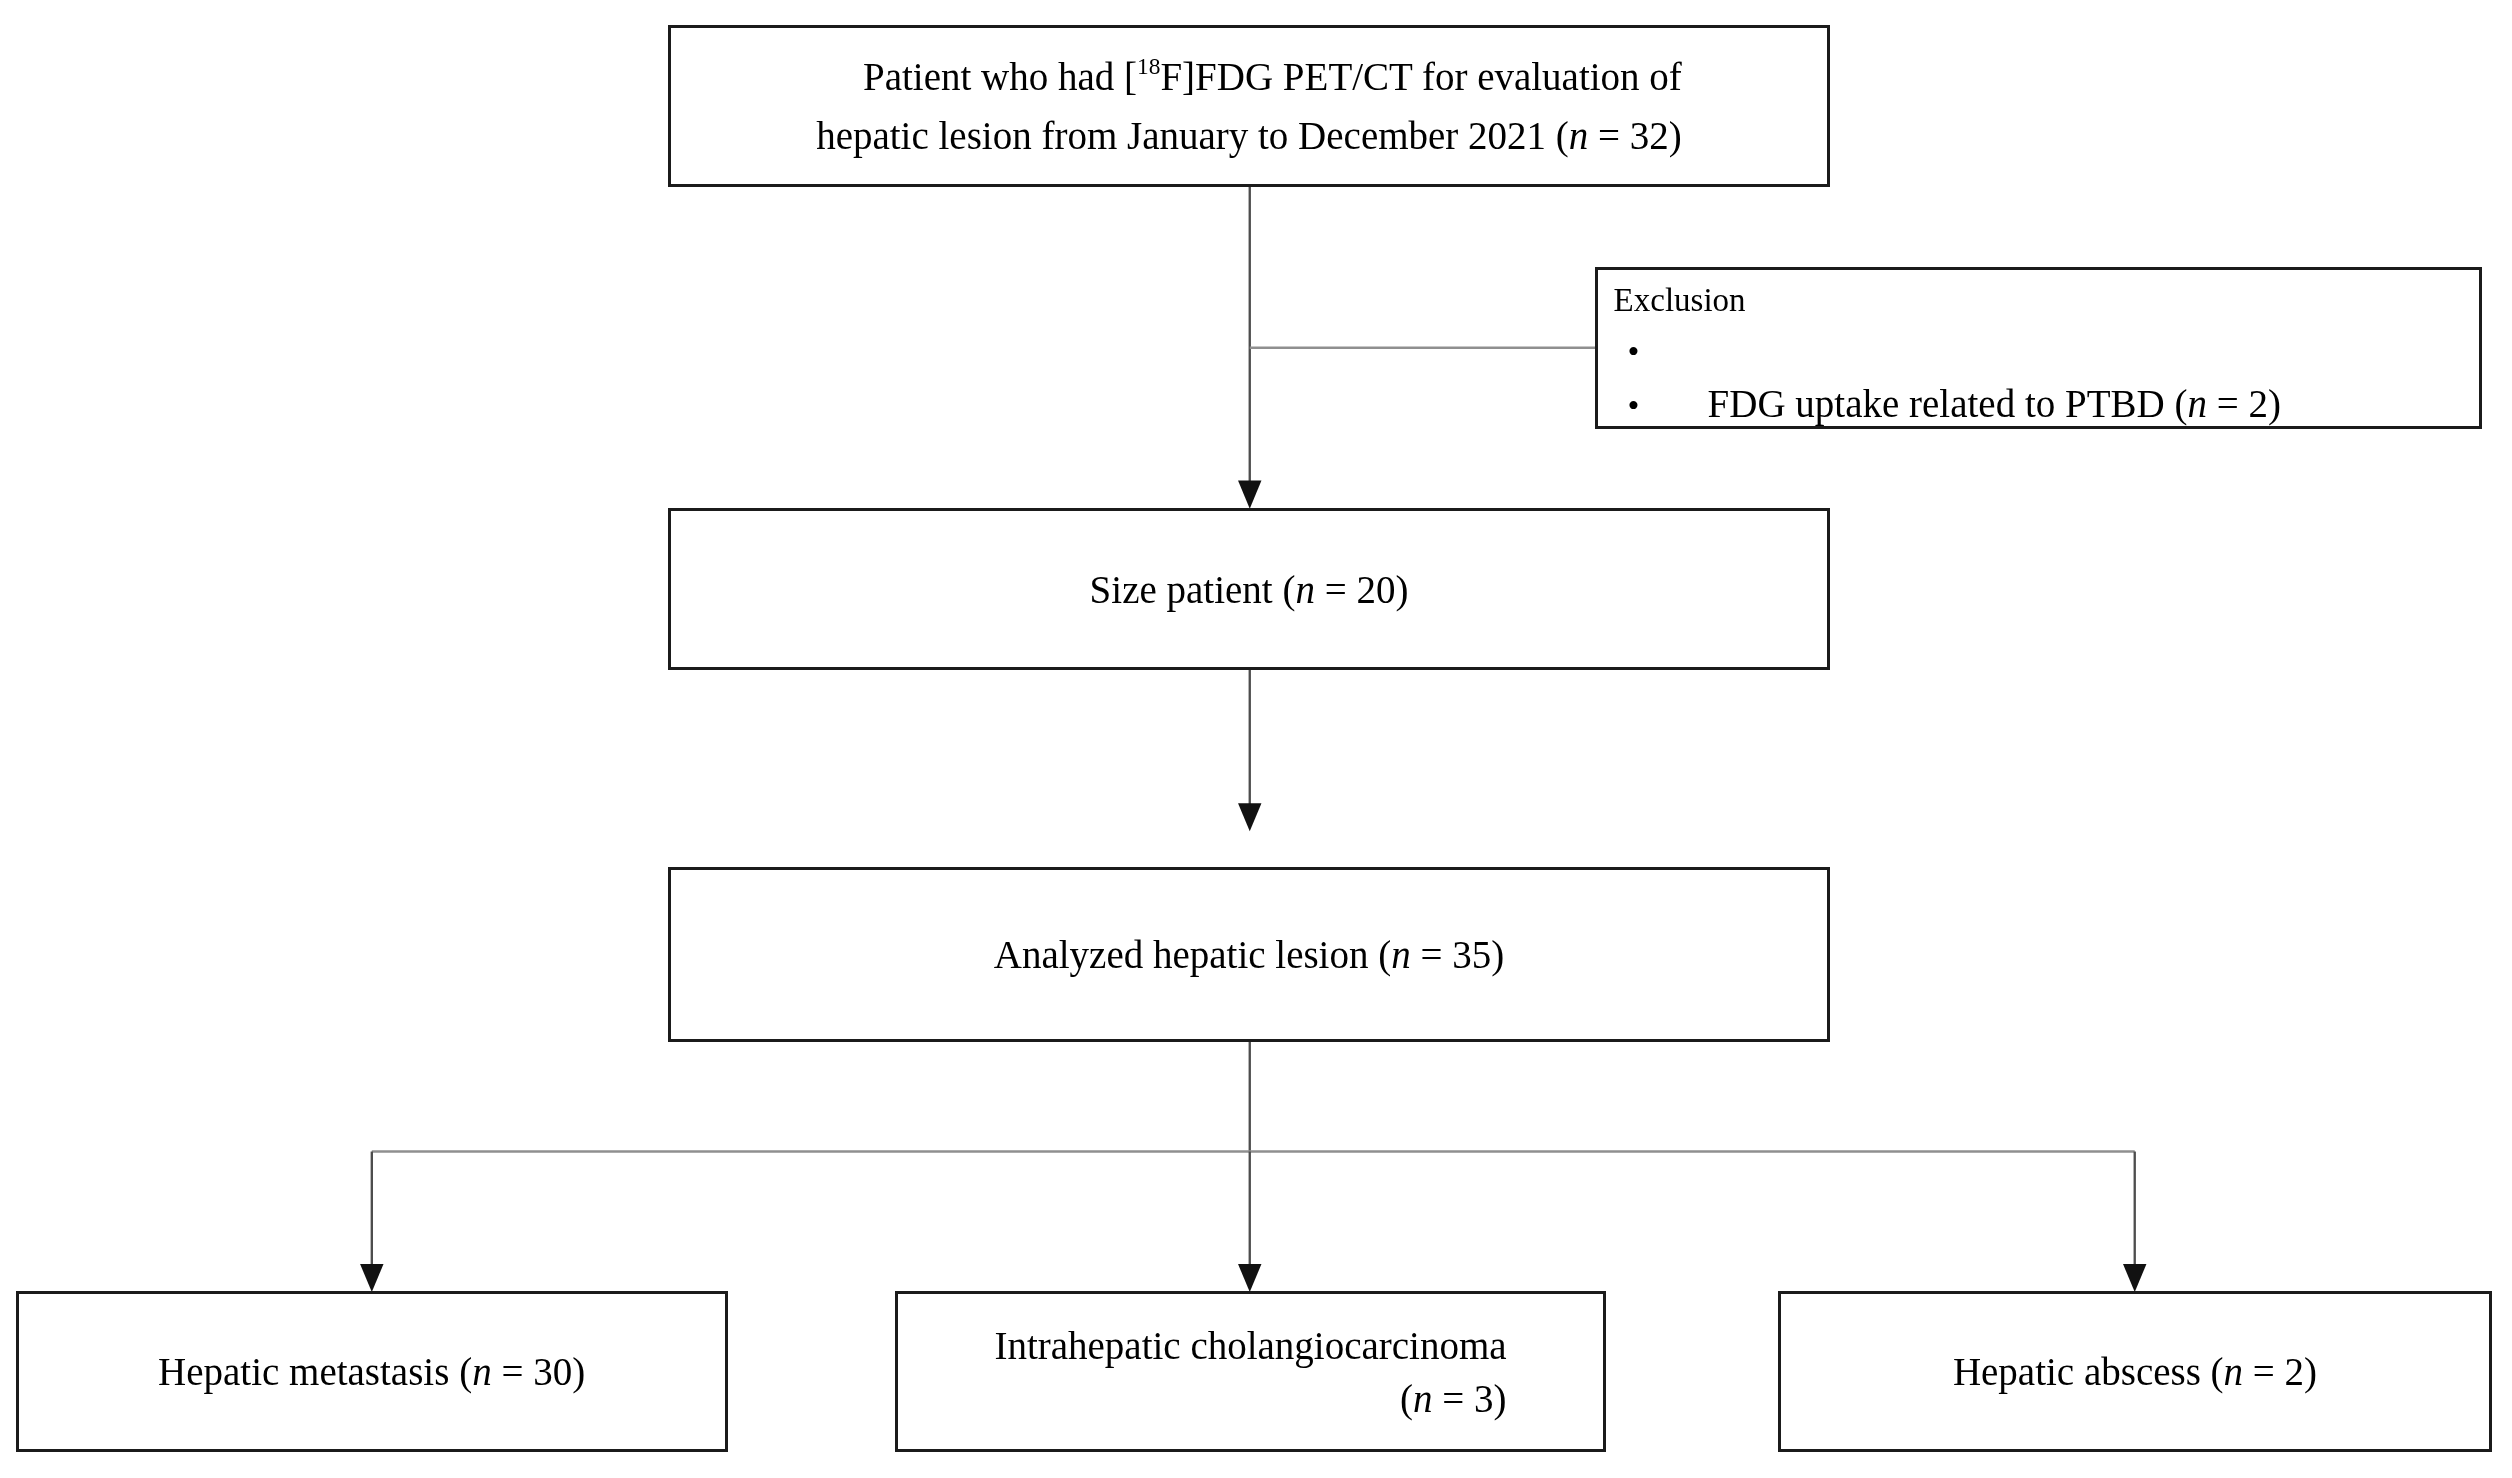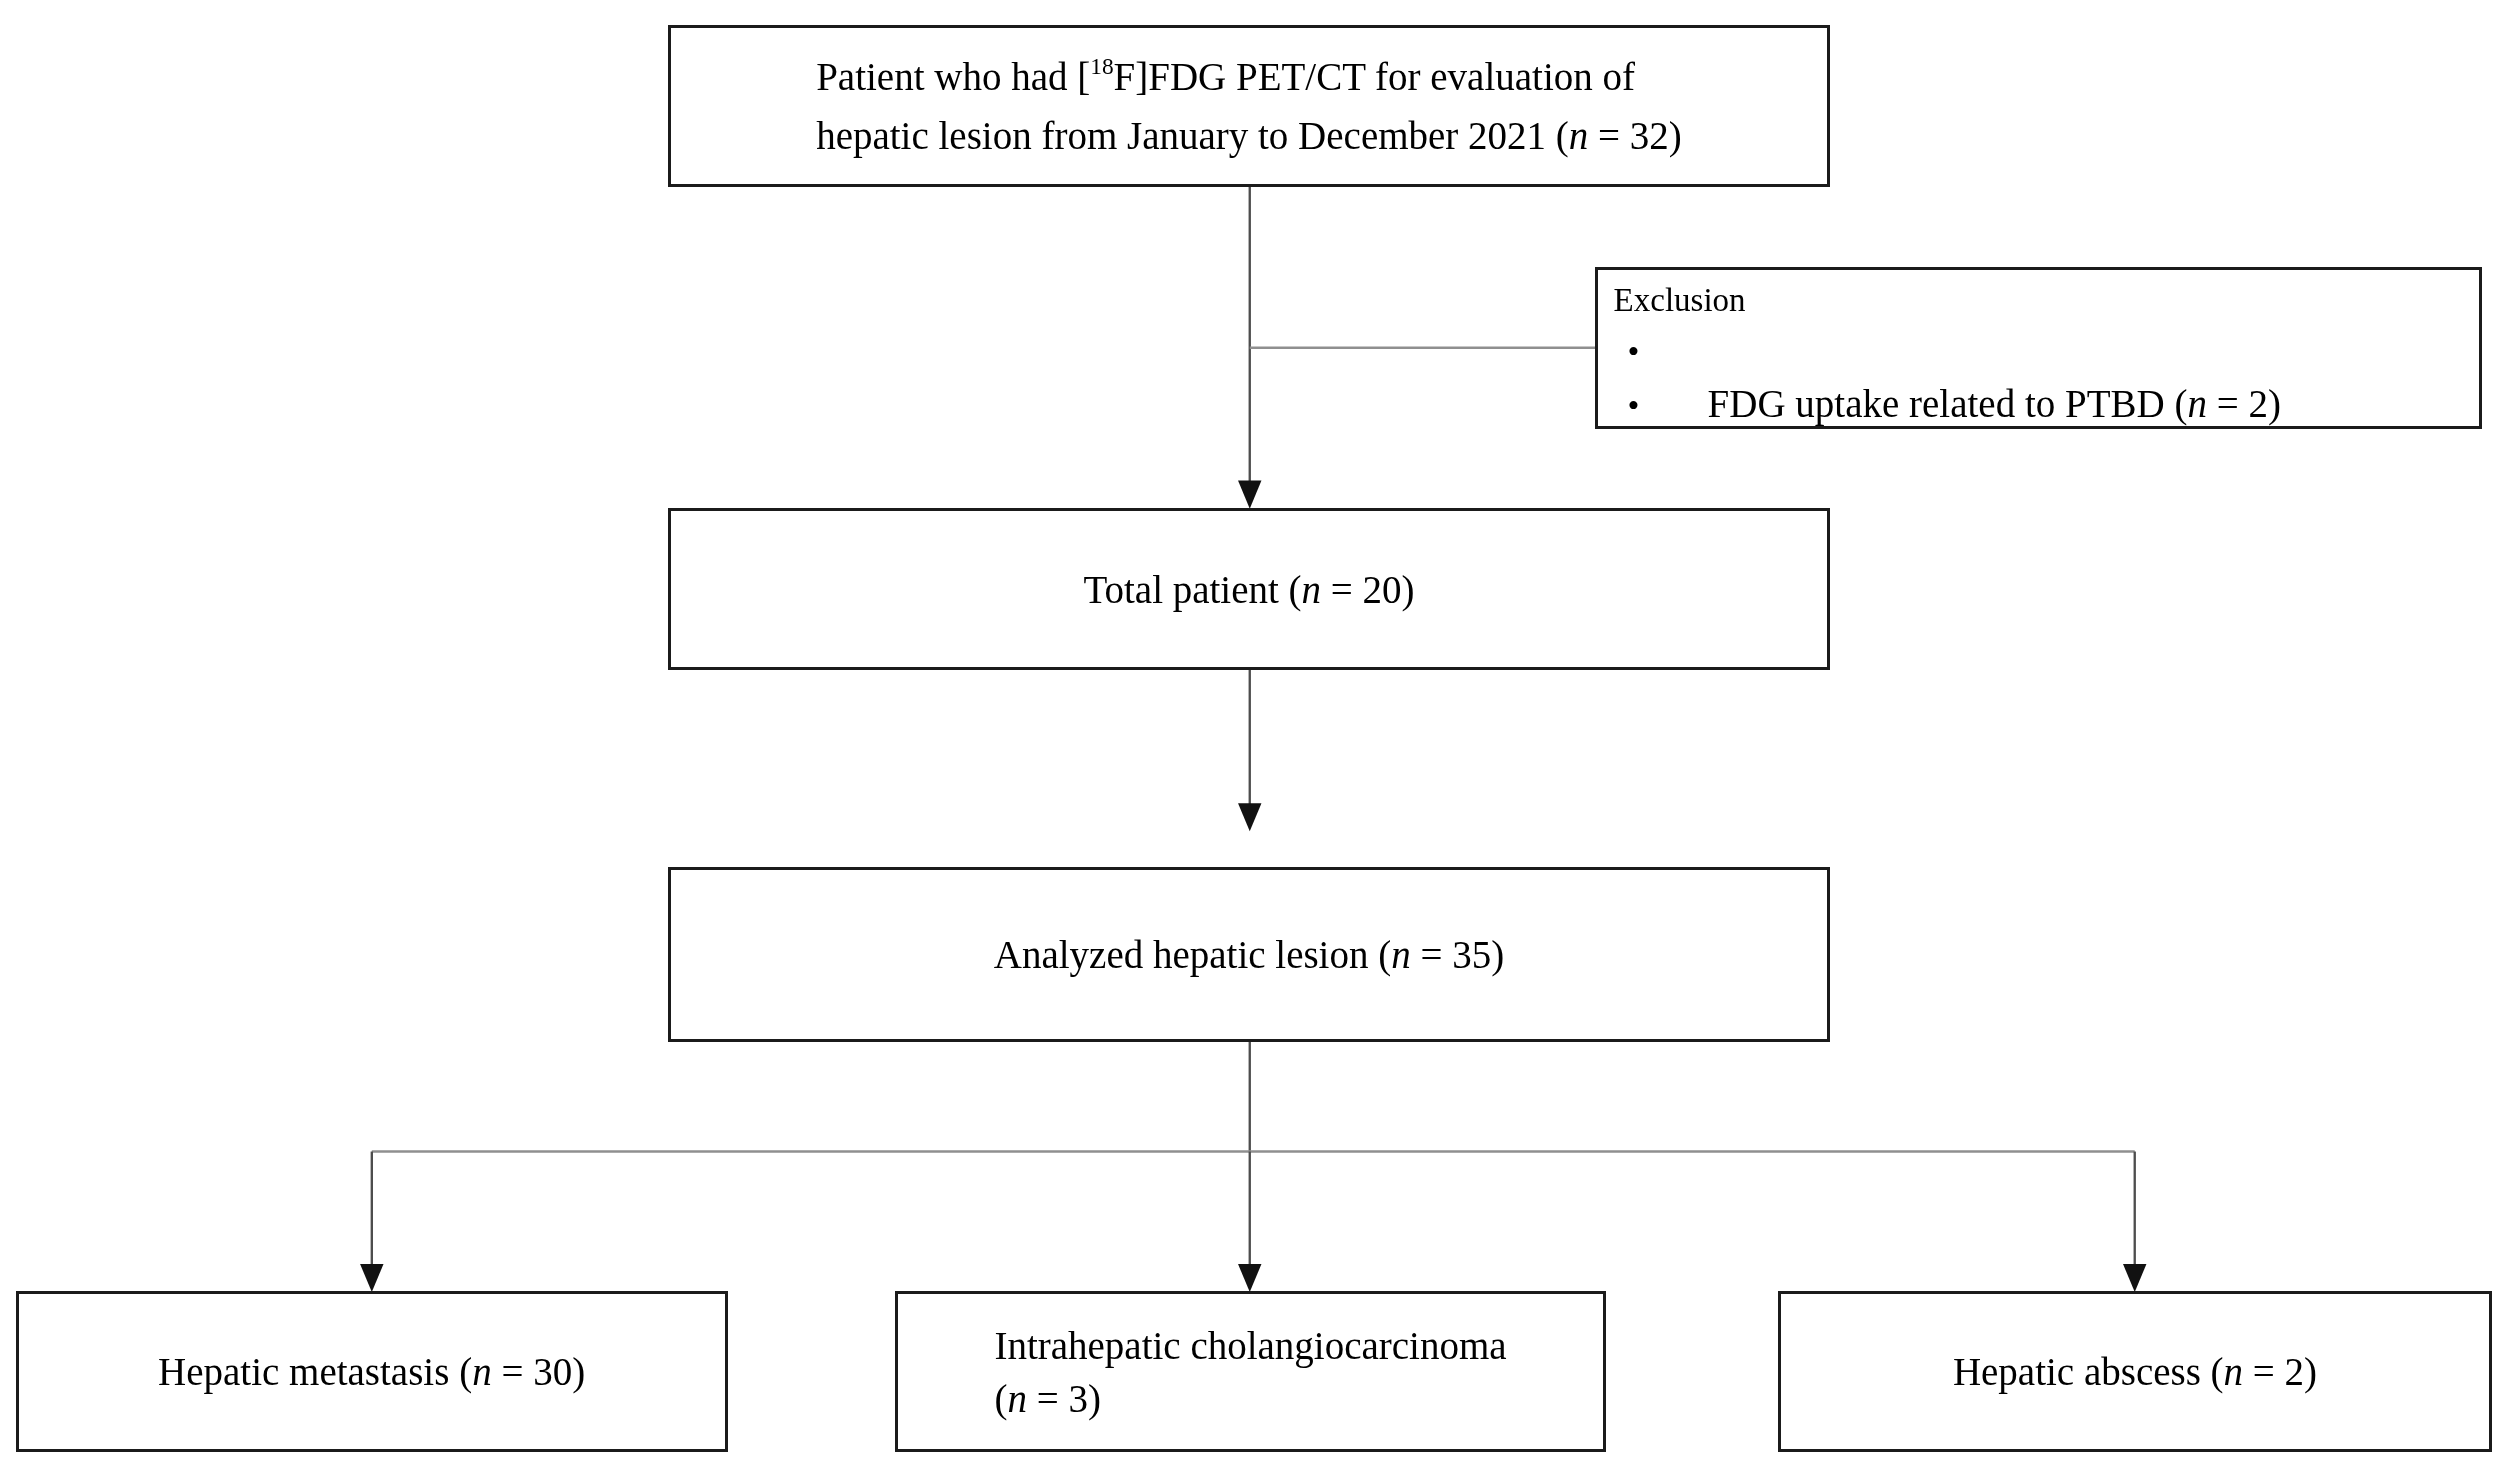--- a/index.html
+++ b/index.html
@@ -35,21 +35,21 @@
   svg.connectors line.v { stroke: var(--line-dark); stroke-width: 3; }
   svg.connectors line.h { stroke: var(--line-gray); stroke-width: 3; }
   svg.connectors polygon.arrow { fill: var(--arrow); }
   .box {
     position: absolute;
     background: var(--background);
     border: 3.1px solid var(--box-border);
     display: flex;
     align-items: center;
     justify-content: center;
-    text-align: left;
+    text-align: right;
   }
   .txt {
     font-size: 39px;
     line-height: 53px;
     color: var(--text);
   }
   .txt span, .txt i, .bullet-text span, .bullet-text i, .excl-title span {
     white-space: pre-wrap;
   }
   .it { font-style: italic; }
@@ -126,21 +126,21 @@
     <div class="bullet-row">
       <span class="bullet">•</span>
       <span class="bullet-text">
         <span>FDG uptake related to PTBD </span><span>(</span><i class="it">n</i><span> = </span><span>2</span><span>)</span>
       </span>
     </div>
   </div>
 
   <div class="box" style="left:668px; top:508px; width:1162px; height:162px;">
     <div class="txt">
-      <span>Total patient </span><span>(</span><i class="it">n</i><span> = </span><span>20</span><span>)</span>
+      <span>Size patient </span><span>(</span><i class="it">n</i><span> = </span><span>20</span><span>)</span>
     </div>
   </div>
 
   <div class="box" style="left:668px; top:867px; width:1162px; height:175px;">
     <div class="txt">
       <span>Analyzed hepatic lesion </span><span>(</span><i class="it">n</i><span> = </span><span>35</span><span>)</span>
     </div>
   </div>
 
   <div class="box" style="left:15.6px; top:1291px; width:712px; height:161px;">

